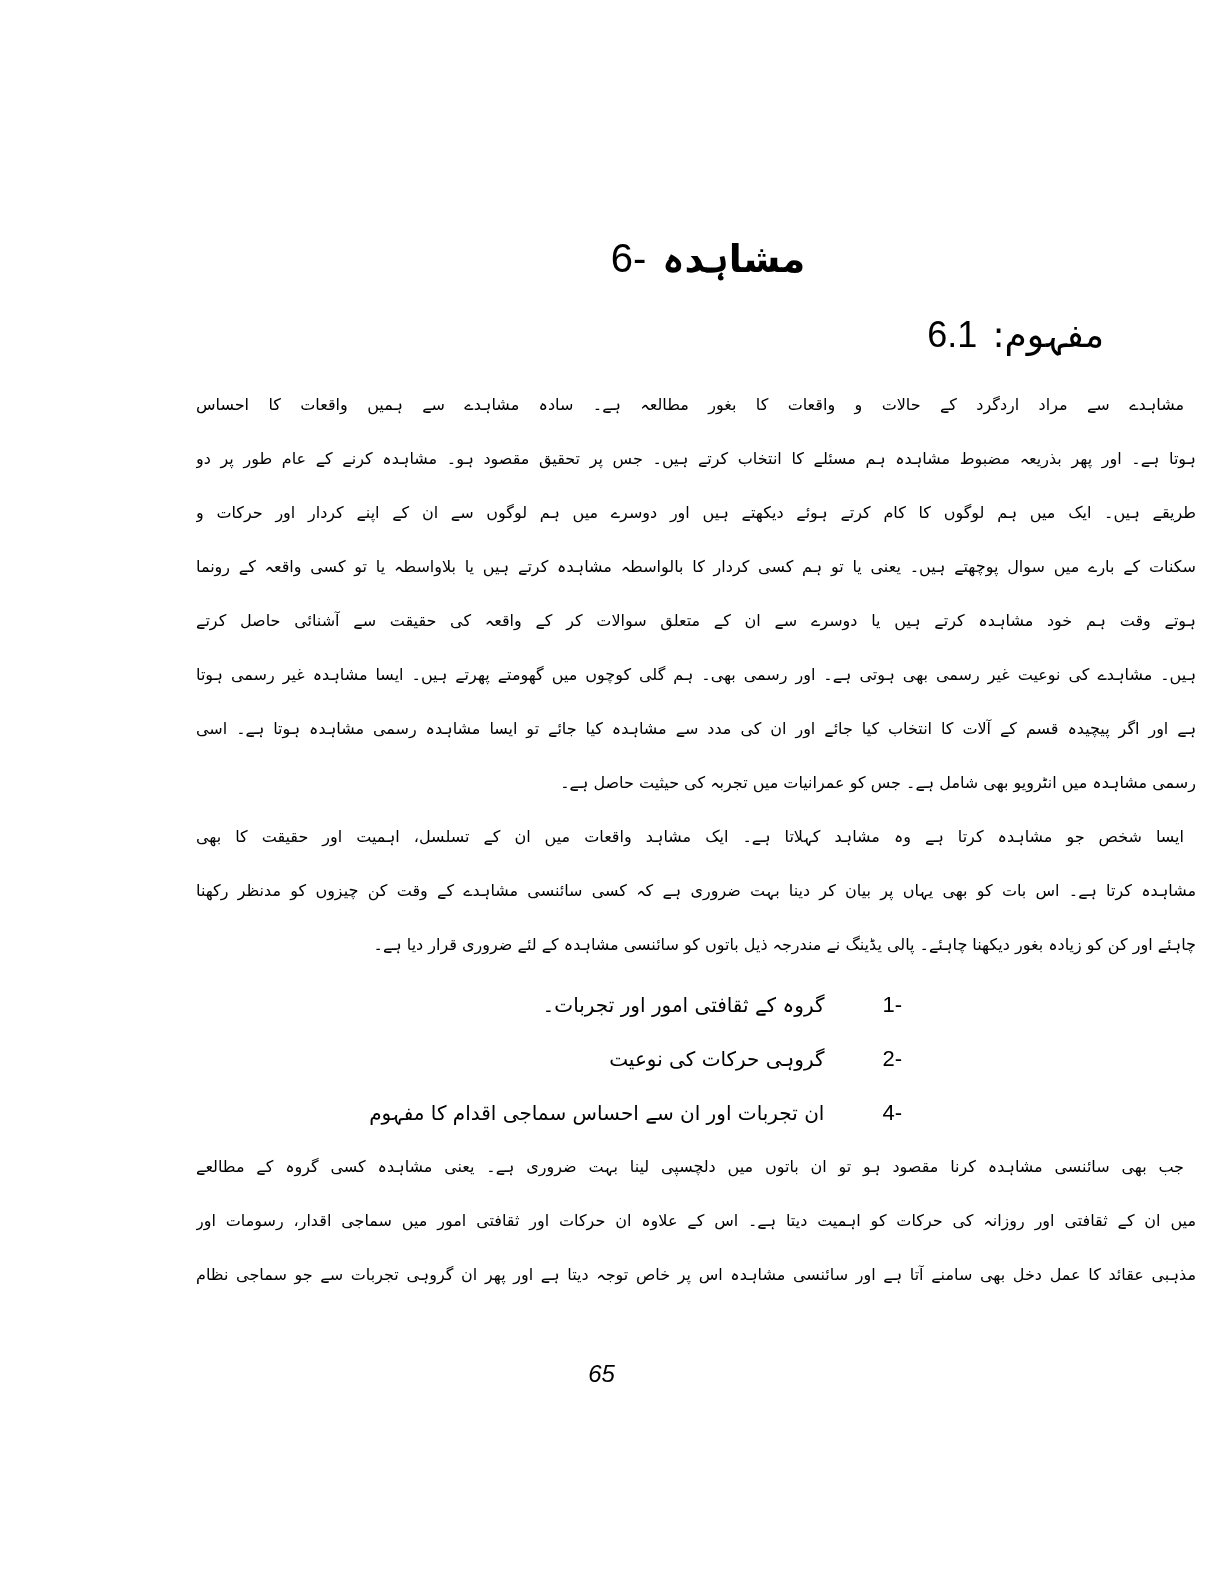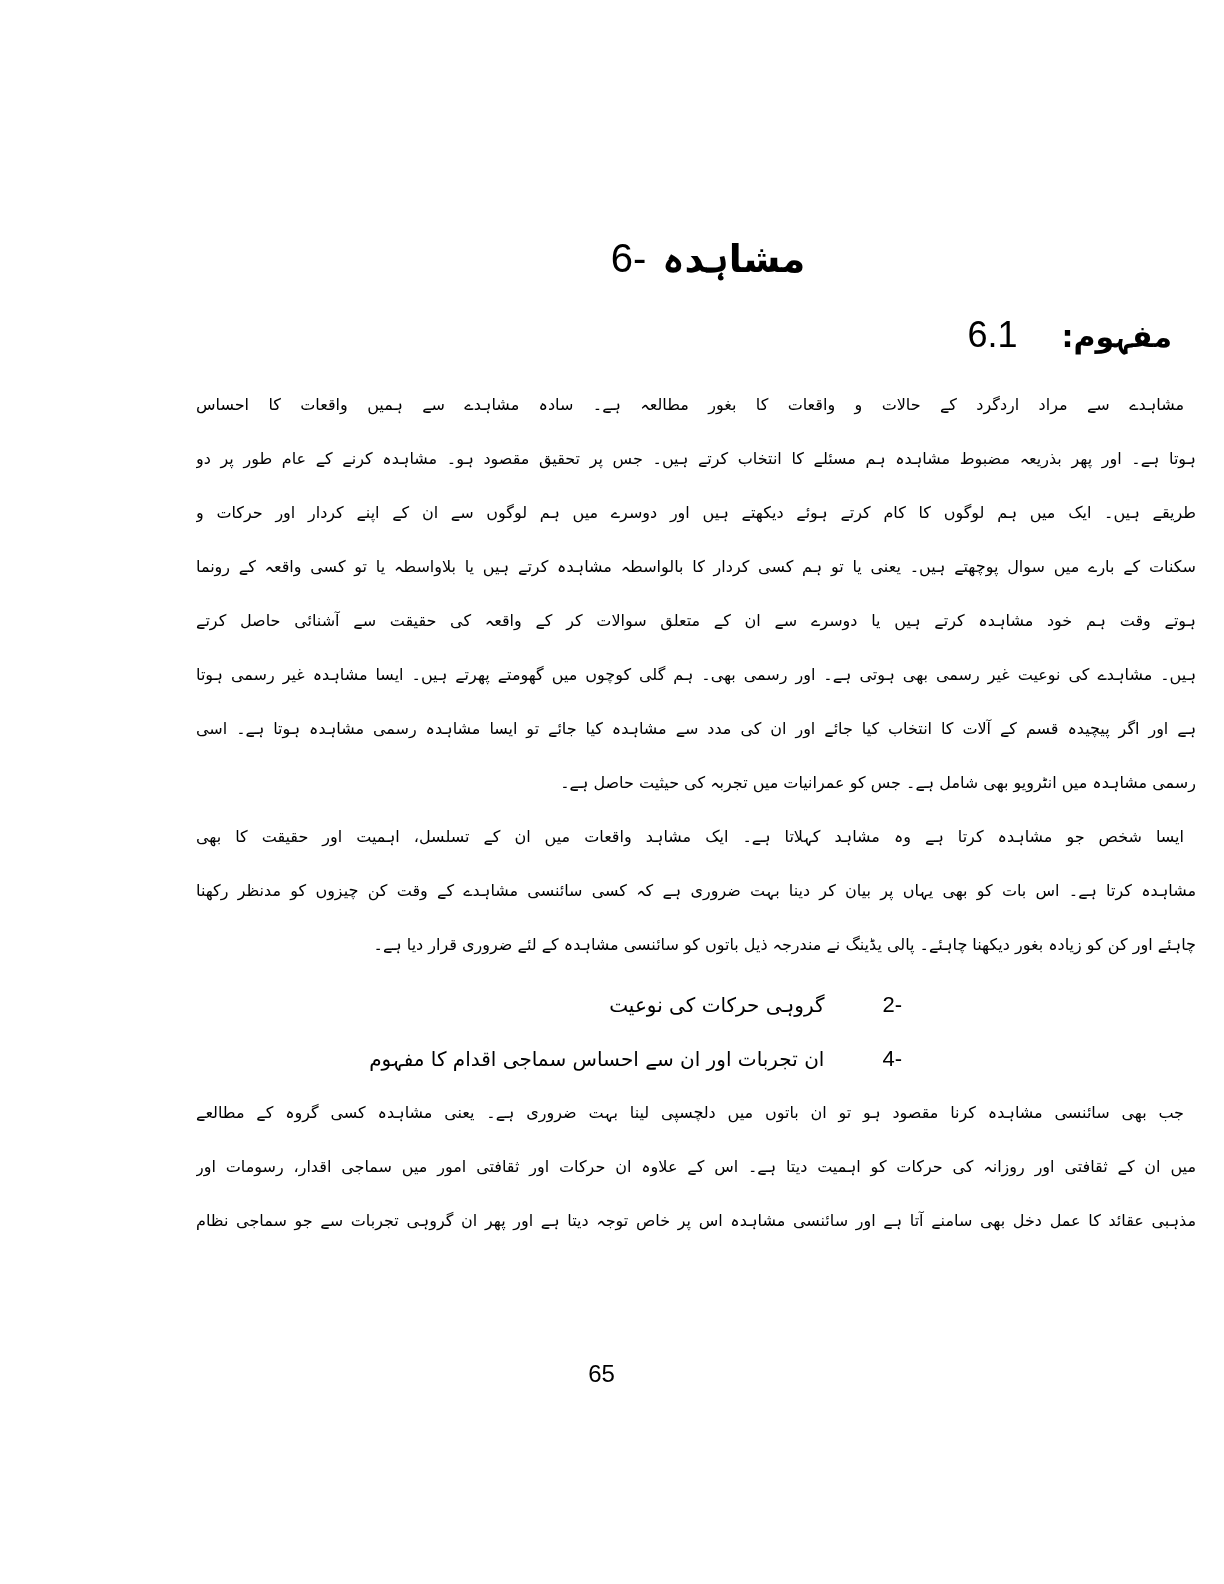--- a/index.html
+++ b/index.html
@@ -32,33 +32,33 @@
   .chap-title {
     font-family: "DejaVu Sans", sans-serif;
     font-size: 38px;
     font-weight: bold;
   }
   .section-row {
     margin-top: 16px;
     display: flex;
     justify-content: flex-end;
     align-items: baseline;
-    gap: 44px;
-    padding-right: 52px;
+    gap: 15px;
+    padding-right: 120px;
     height: 58px;
   }
   .sec-num {
     font-family: "Liberation Sans", sans-serif;
     font-size: 36px;
     font-weight: 400;
   }
   .sec-title {
     font-family: "DejaVu Sans", sans-serif;
-    font-size: 30px;
-    font-weight: bold;
+    font-size: 36px;
+    font-weight: normal;
   }
   .content {
     margin: 6px 28px 0 196px; 
   }
   .para { margin: 0; }
   .line {
     height: 54px;
     line-height: 54px;
     direction: rtl;
     unicode-bidi: plaintext;
@@ -91,20 +91,21 @@
     direction: ltr;
   }
   .page-number {
     position: absolute;
     left: 3px;
     right: 24px;
     bottom: 196px;
     text-align: center;
     font-family: "Liberation Sans", sans-serif;
     font-size: 24px;
+    font-style: italic;
   }
 </style>
 </head>
 <body>
 
 <div class="page">
 
   <div class="title-row">
     <span class="chap-num">6-</span>
     <span class="chap-title" dir="rtl">مشاہدہ</span>
@@ -129,20 +130,24 @@
     </div>
 
     <div class="para">
       <div class="line first">ایسا شخص جو مشاہدہ کرتا ہے وہ مشاہد کہلاتا ہے۔ ایک مشاہد واقعات میں ان کے تسلسل، اہمیت اور حقیقت کا بھی</div>
       <div class="line">مشاہدہ کرتا ہے۔ اس بات کو بھی یہاں پر بیان کر دینا بہت ضروری ہے کہ کسی سائنسی مشاہدے کے وقت کن چیزوں کو مدنظر رکھنا</div>
       <div class="line last">چاہئے اور کن کو زیادہ بغور دیکھنا چاہئے۔ پالی یڈینگ نے مندرجہ ذیل باتوں کو سائنسی مشاہدہ کے لئے ضروری قرار دیا ہے۔</div>
     </div>
 
     <div class="list-block">
       <div class="list-row">
+        <span class="list-text">گروہ کے ثقافتی امور اور تجربات۔</span>
+        <span class="list-num">1-</span>
+      </div>
+      <div class="list-row">
         <span class="list-text">گروہی حرکات کی نوعیت</span>
         <span class="list-num">2-</span>
       </div>
       <div class="list-row">
         <span class="list-text">ان تجربات اور ان سے احساس سماجی اقدام کا مفہوم</span>
         <span class="list-num">4-</span>
       </div>
     </div>
 
     <div class="para">

